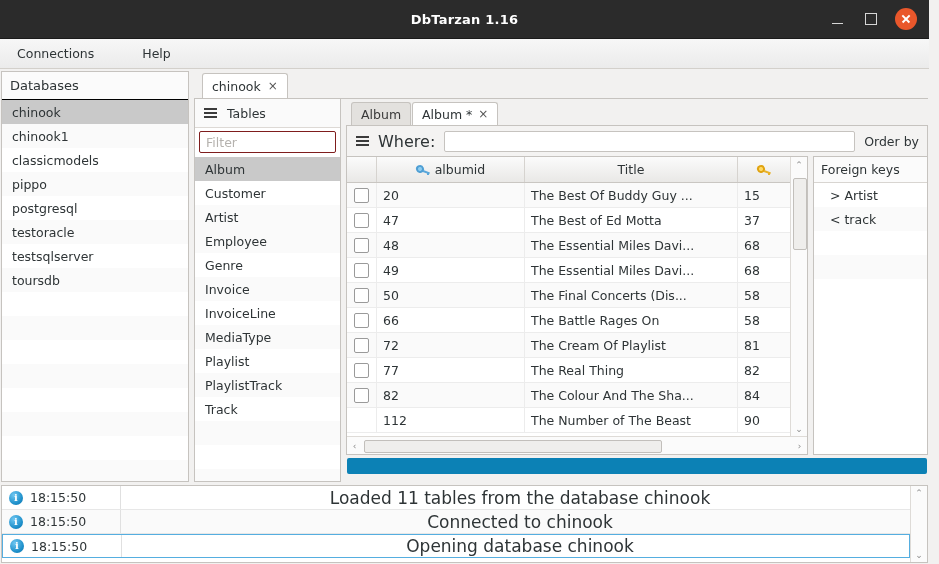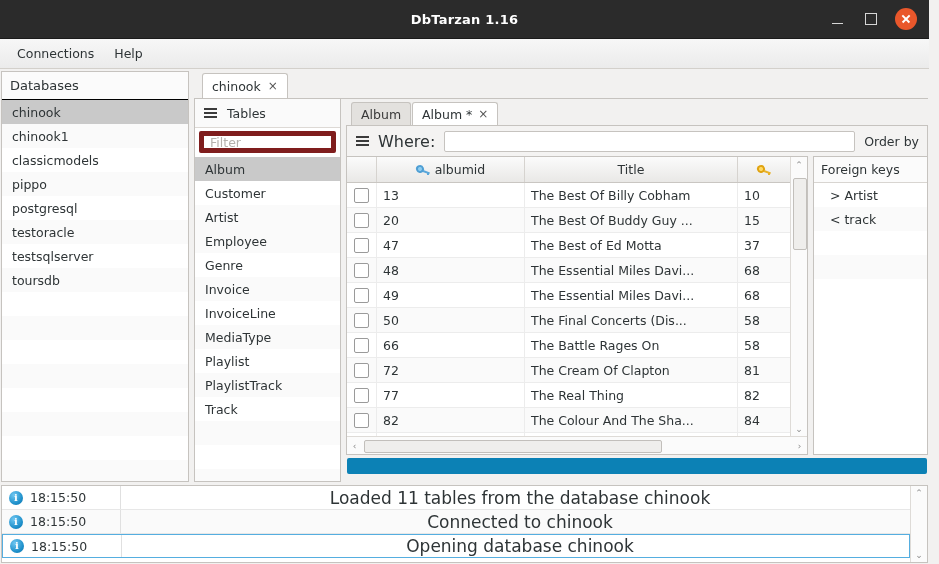--- a/index.html
+++ b/index.html
@@ -41,21 +41,21 @@
     content: ""; position: absolute; left: 0; top: 4.3px; width: 10px; height: 1.6px; background: #fff;
   }
   .close-x::before { transform: rotate(45deg); }
   .close-x::after  { transform: rotate(-45deg); }
 
   
   .menubar {
     height: 29px; min-height: 29px;
     background: linear-gradient(to bottom, #f7f7f7, #ebebeb);
     border-bottom: 1px solid #d3d0cb;
-    display: flex; align-items: center; padding-left: 14px; gap: 14px;
+    display: flex; align-items: center; padding-left: 14px; gap: 42px;
   }
   .menubar .menuitem { font-size: 12.5px; color: #2e3436; padding: 2px 3px; cursor: default; }
 
   
   .body { flex: 1; display: flex; min-height: 0; background: #f2f1f0; padding: 2px 0 0 0; }
 
   
   .dbpanel {
     width: 186px; min-width: 186px;
     margin: 0 0 0 1px;
@@ -102,21 +102,21 @@
   .tables-head {
     height: 28px; min-height: 28px; display: flex; align-items: center; gap: 10px;
     padding-left: 9px; background: #fafafa; border-bottom: 1px solid #ddd9d5;
     font-size: 12.5px;
   }
   .hamburger { display: inline-block; width: 13px; }
   .hamburger i { display: block; height: 1.5px; background: #3b3b3b; margin: 2.6px 0; }
   .filter-wrap { padding: 3px 4px 4px 4px; }
   .filter-input {
     width: 100%; box-sizing: border-box; height: 22px;
-    border: 5px solid #7f1d1d; border-radius: 2px; background: #fff;
+    border: 1px solid #7f1d1d; border-radius: 2px; background: #fff;
     font-family: inherit; font-size: 12.5px; padding: 4px 6px; color: #2e3436;
   }
   .filter-input::placeholder { color: #b5b2ae; }
 
   
   .mainpanel { flex: 1; display: flex; flex-direction: column; min-width: 0; margin-left: 5px; }
   .query-tabs { height: 26px; min-height: 26px; display: flex; align-items: flex-end; padding-left: 5px;
     background: #f2f1f0; }
   .qtab {
     height: 22px; display: flex; align-items: center; gap: 6px; padding: 0 9px;
@@ -413,28 +413,20 @@
                     <div class="hc col-num">
                       <span class="keyicon gold">
                           <span class="bow"></span>
                           <span class="shaft"></span>
                           <span class="tooth"></span>
                         </span>
                     </div>
                   </div>
 
                   <div class="grows">
-                    <div class="grow">
-                      <div class="gcell col-check">
-                          <span class="cellcheck"></span>
-                        </div>
-                      <div class="gcell col-id">13</div>
-                      <div class="gcell col-title">The Best Of Billy Cobham</div>
-                      <div class="gcell col-num">10</div>
-                    </div>
                     <div class="grow odd">
                       <div class="gcell col-check">
                           <span class="cellcheck"></span>
                         </div>
                       <div class="gcell col-id">20</div>
                       <div class="gcell col-title">The Best Of Buddy Guy ...</div>
                       <div class="gcell col-num">15</div>
                     </div>
                     <div class="grow">
                       <div class="gcell col-check">
@@ -474,21 +466,21 @@
                         </div>
                       <div class="gcell col-id">66</div>
                       <div class="gcell col-title">The Battle Rages On</div>
                       <div class="gcell col-num">58</div>
                     </div>
                     <div class="grow odd">
                       <div class="gcell col-check">
                           <span class="cellcheck"></span>
                         </div>
                       <div class="gcell col-id">72</div>
-                      <div class="gcell col-title">The Cream Of Clapton</div>
+                      <div class="gcell col-title">The Cream Of Playlist</div>
                       <div class="gcell col-num">81</div>
                     </div>
                     <div class="grow">
                       <div class="gcell col-check">
                           <span class="cellcheck"></span>
                         </div>
                       <div class="gcell col-id">77</div>
                       <div class="gcell col-title">The Real Thing</div>
                       <div class="gcell col-num">82</div>
                     </div>

